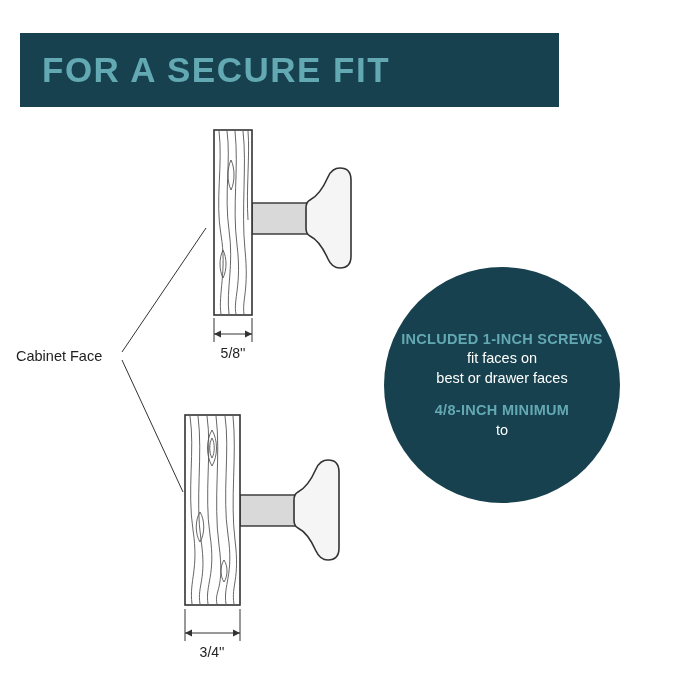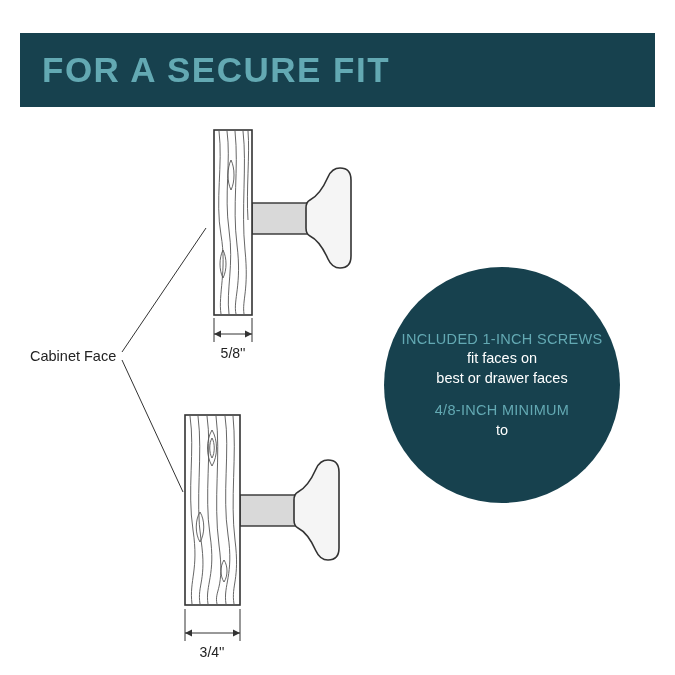--- a/index.html
+++ b/index.html
@@ -17,62 +17,62 @@
   .stage{
     position:relative;
     width:675px;
     height:675px;
     background:#ffffff;
     overflow:hidden;
   }
   .header-band{
     position:absolute;
     left:20px; top:33px;
-    width:635px; height:74px;
+    width:539px; height:74px;
     background:var(--dark-teal);
     display:flex;
     align-items:center;
     padding-left:22px;
   }
   .header-title{
     color:var(--accent-teal);
     font-size:35px;
     font-weight:bold;
     letter-spacing:1.5px;
     white-space:nowrap;
   }
   .diagram-svg{
     position:absolute;
     left:0; top:0;
     width:675px; height:675px;
   }
   .cabinet-face-label{
     position:absolute;
-    left:30px; top:348px;
+    left:16px; top:348px;
     font-size:14.5px;
     color:#222222;
   }
   .badge-circle{
     position:absolute;
     left:384px; top:267px;
     width:236px; height:236px;
     border-radius:50%;
     background:var(--dark-teal);
     display:flex;
     flex-direction:column;
     align-items:center;
     justify-content:center;
     text-align:center;
     color:#ffffff;
     font-size:14.5px;
     line-height:1.35;
   }
   .badge-strong{
     color:var(--accent-teal);
-    font-weight:normal;
+    font-weight:bold;
     letter-spacing:0.3px;
   }
   .badge-gap{height:13px;}
   .grain{fill:none;stroke:#555555;stroke-width:0.9;}
   .outline{fill:#ffffff;stroke:var(--line);stroke-width:1.6;}
   .dim-line{stroke:var(--line);stroke-width:1;fill:none;}
   .dim-arrow{fill:var(--line);}
   .dim-text{font-size:14px;fill:#222222;font-family:"Liberation Sans",sans-serif;}
 </style>
 </head>

